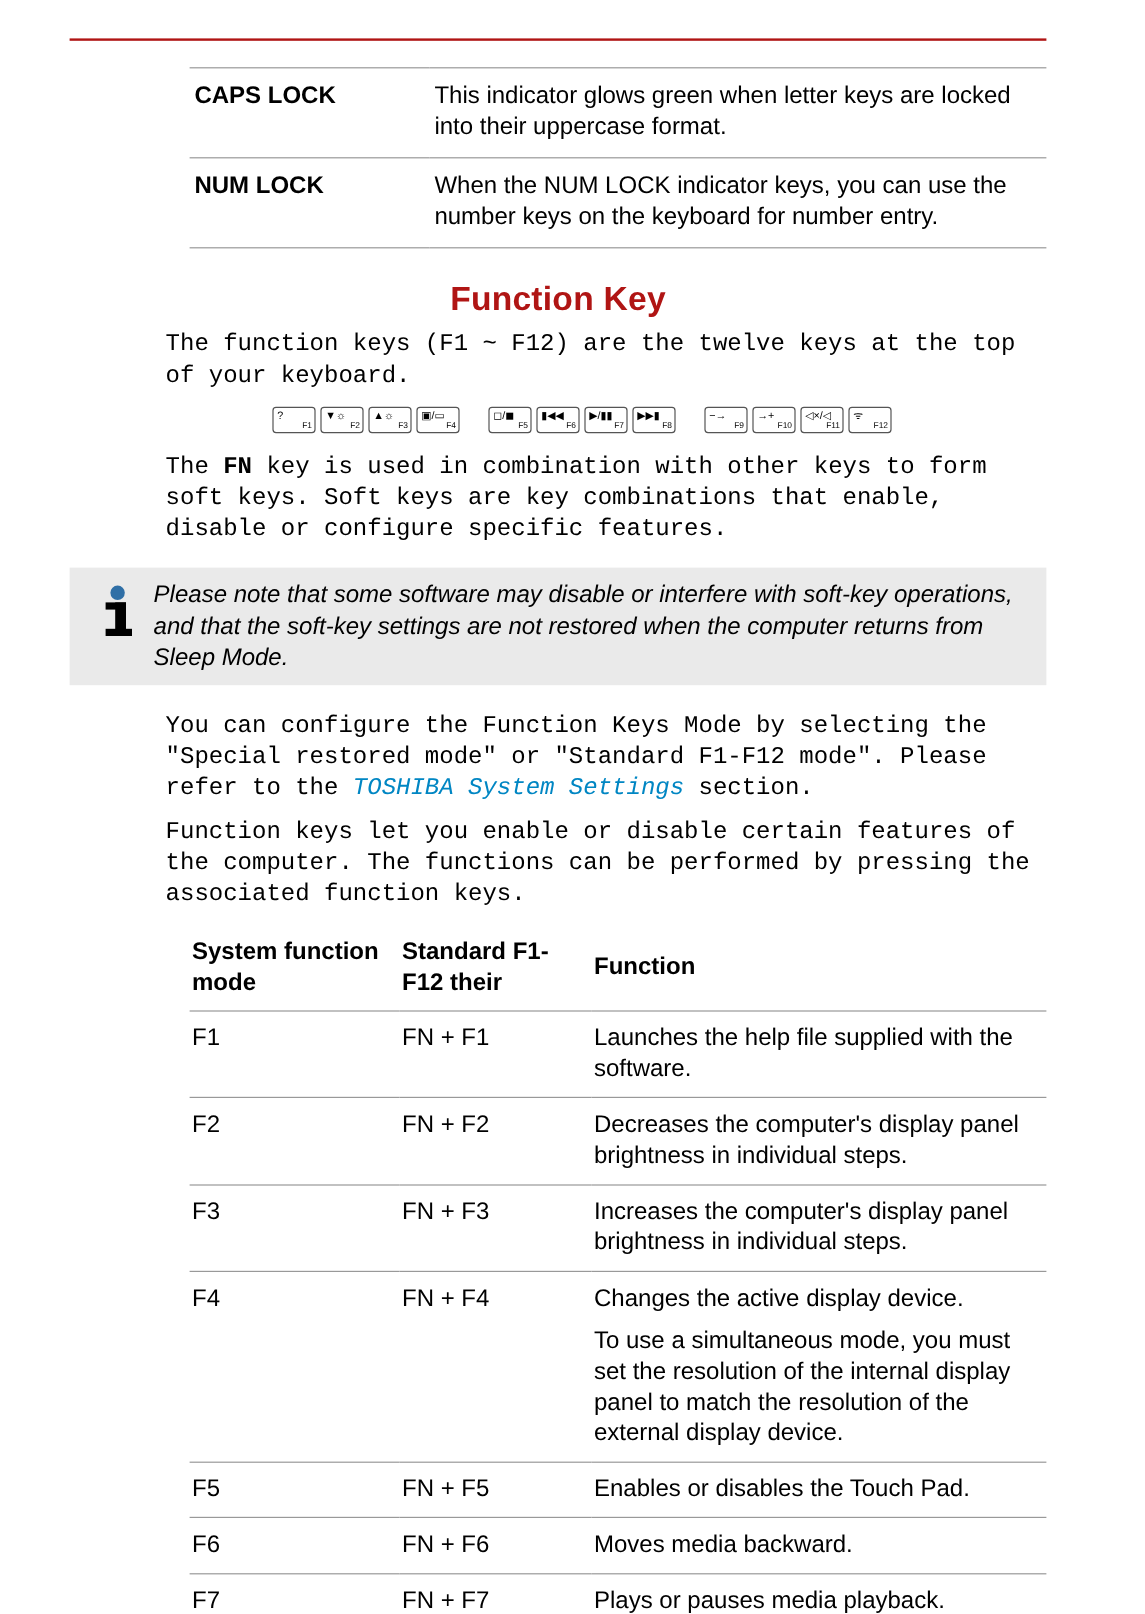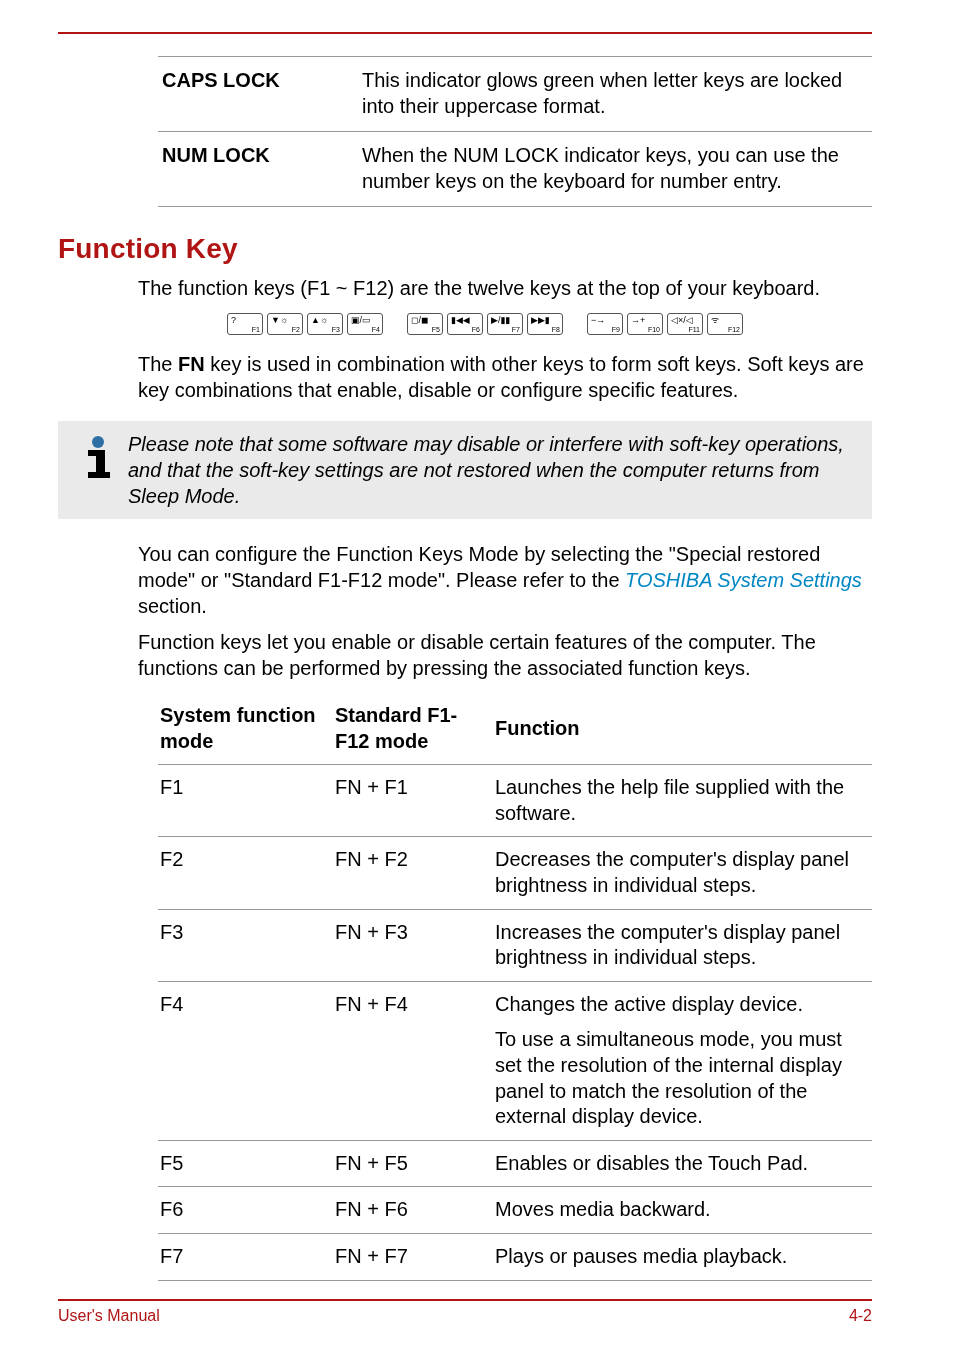--- a/index.html
+++ b/index.html
@@ -46,27 +46,29 @@
     }
 
     
     h2.section-heading {
       color: #b01514;
       font-family: Arial, sans-serif;
       font-weight: 800;
       font-size: 28px;
       margin: 26px 0 10px 0;
       letter-spacing: 0.2px;
+      text-align: center;
     }
 
     .body-text {
       margin-left: 80px;
       font-size: 20px;
       line-height: 1.3;
       margin-top: 10px;
+      font-family: Liberation Mono, monospace;
     }
     .body-text p {
       margin-bottom: 10px;
     }
     .body-text .bold {
       font-weight: bold;
     }
 
     
     .kbd-row {
@@ -271,21 +273,21 @@
     <p>
       <span>You can configure the Function Keys Mode by selecting the "Special restored mode" or "Standard F1-F12 mode". Please refer to the </span><a class="link-style">TOSHIBA System Settings</a><span> section.</span>
     </p>
     <p>Function keys let you enable or disable certain features of the computer. The functions can be performed by pressing the associated function keys.</p>
   </div>
 
   <table class="fk-table">
     <thead>
       <tr>
         <th class="col1">System function mode</th>
-        <th class="col2">Standard F1-F12 mode</th>
+        <th class="col2">Standard F1-F12 their</th>
         <th>Function</th>
       </tr>
     </thead>
     <tbody id="fk-tbody">
         <tr>
           <td class="col1">F1</td>
           <td class="col2">FN + F1</td>
           <td>
             <p>Launches the help file supplied with the software.</p>
           </td>

